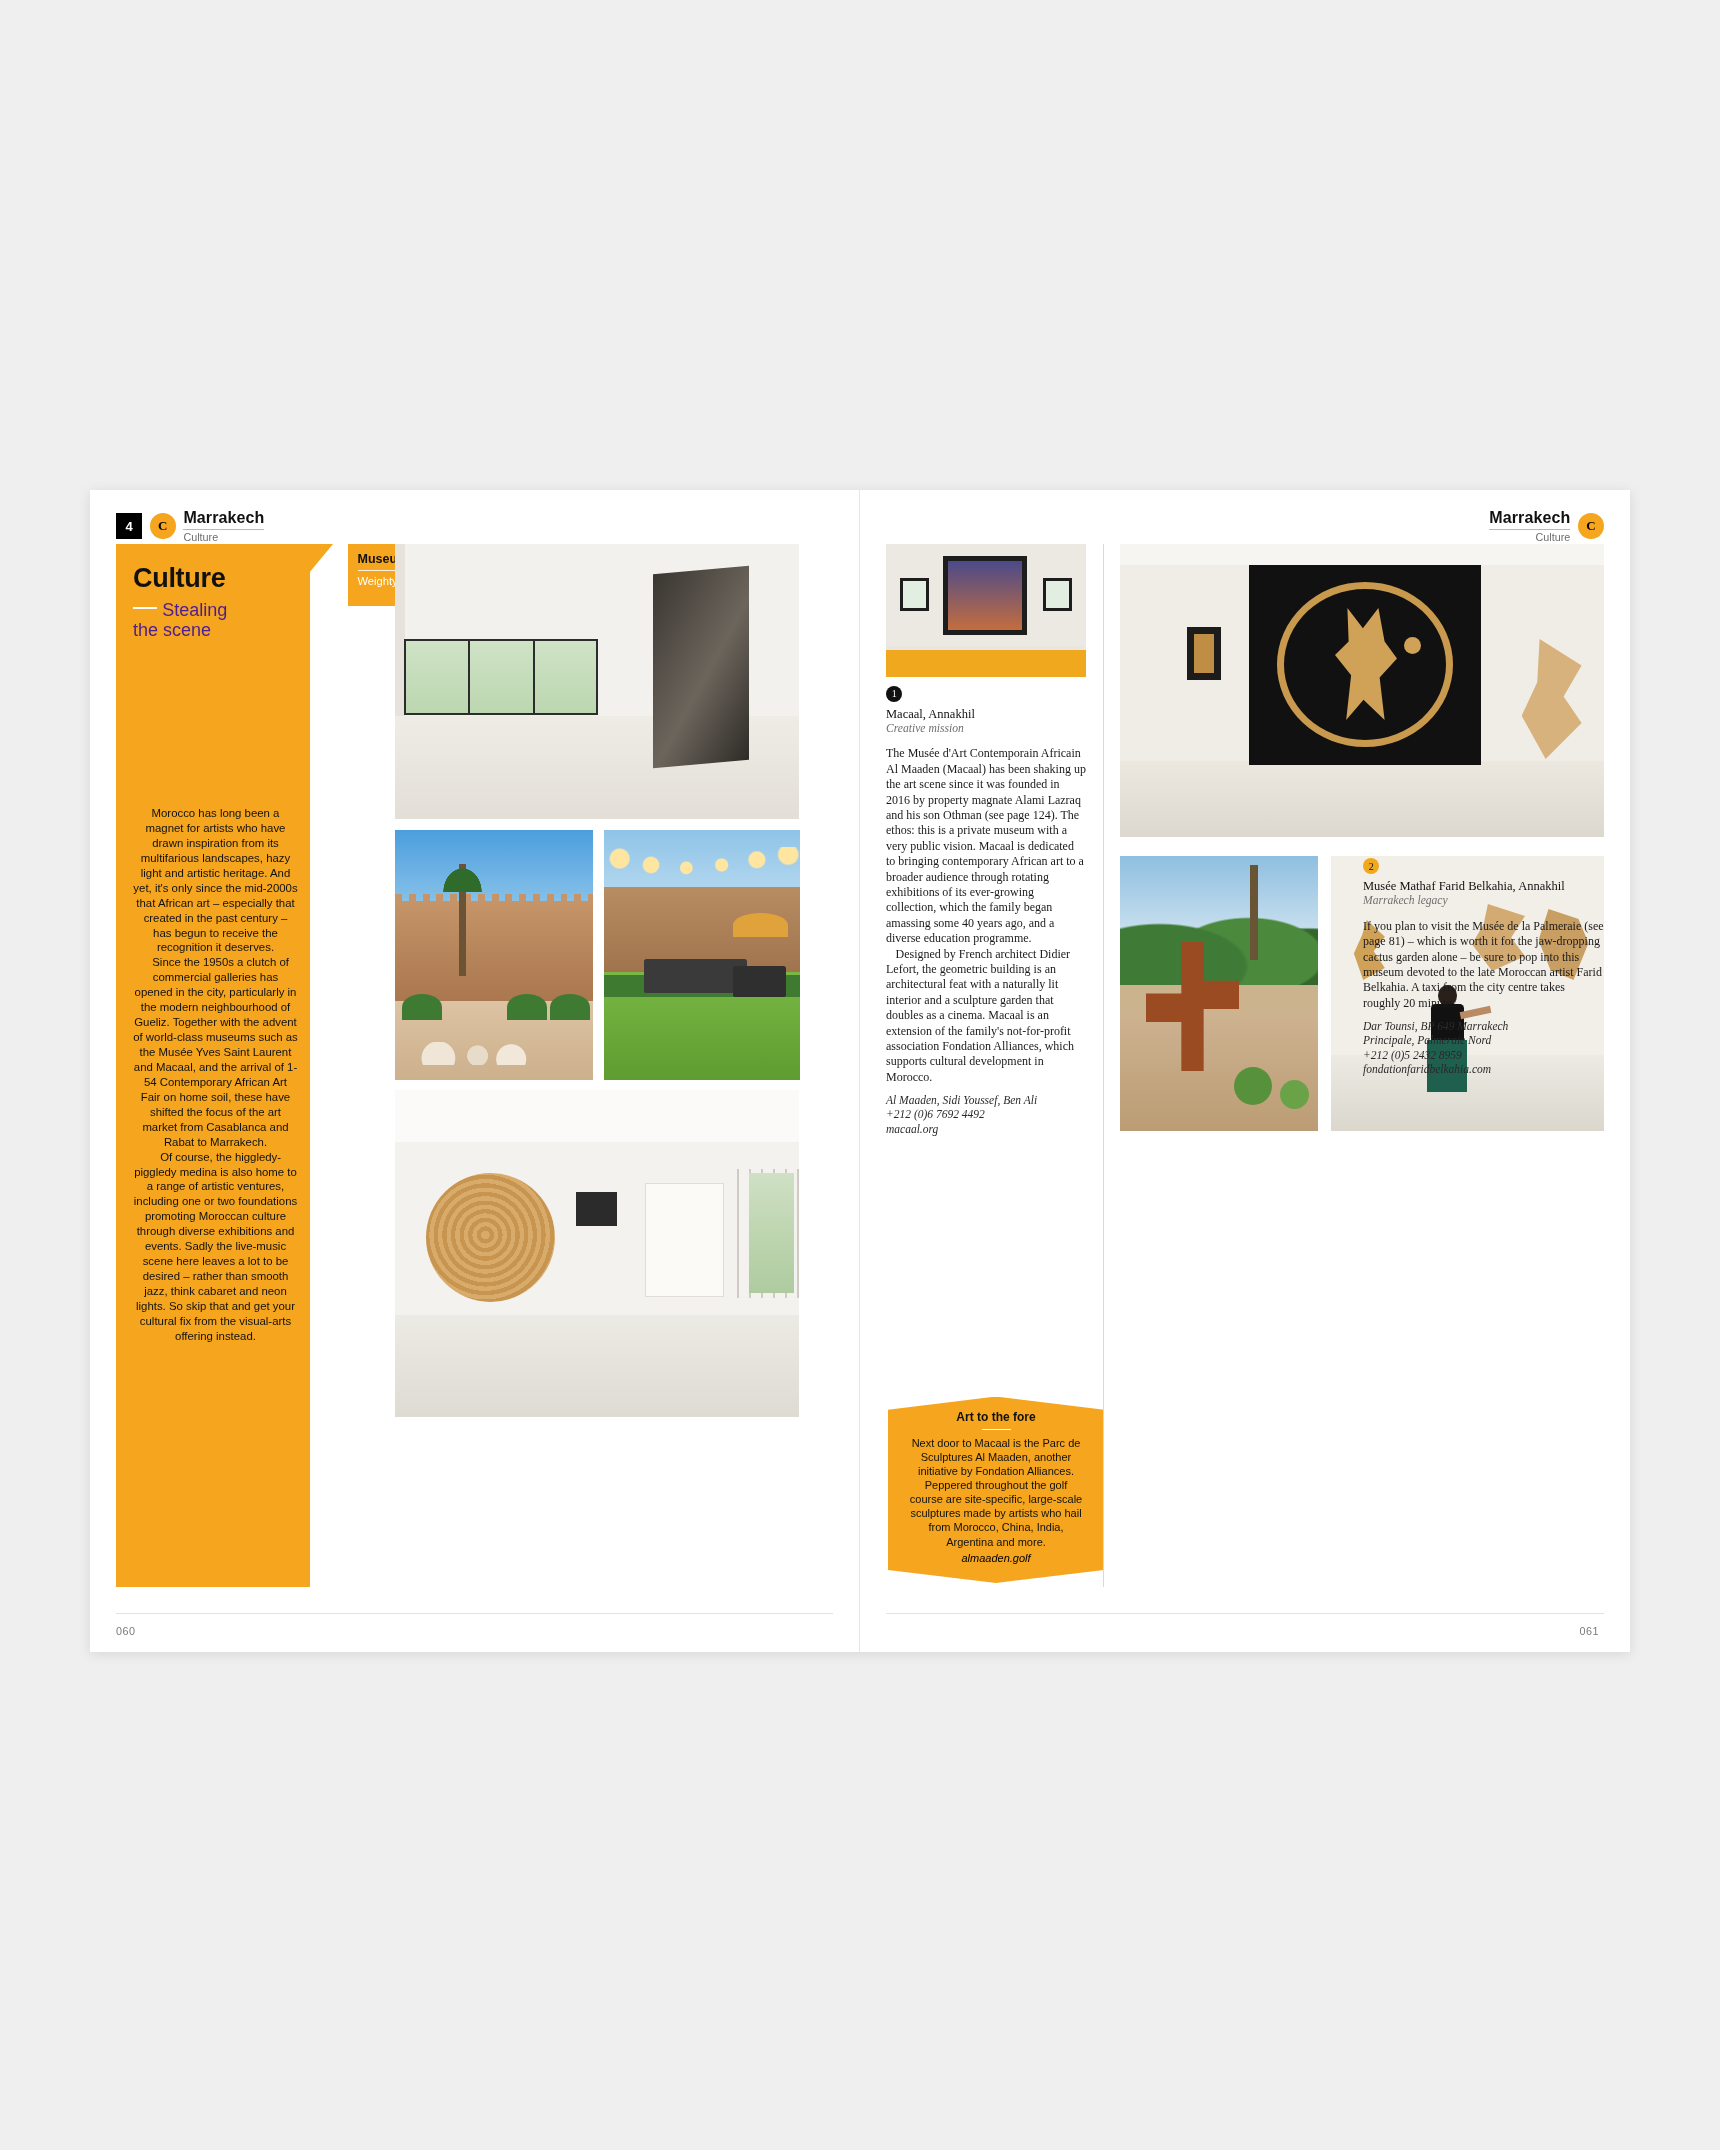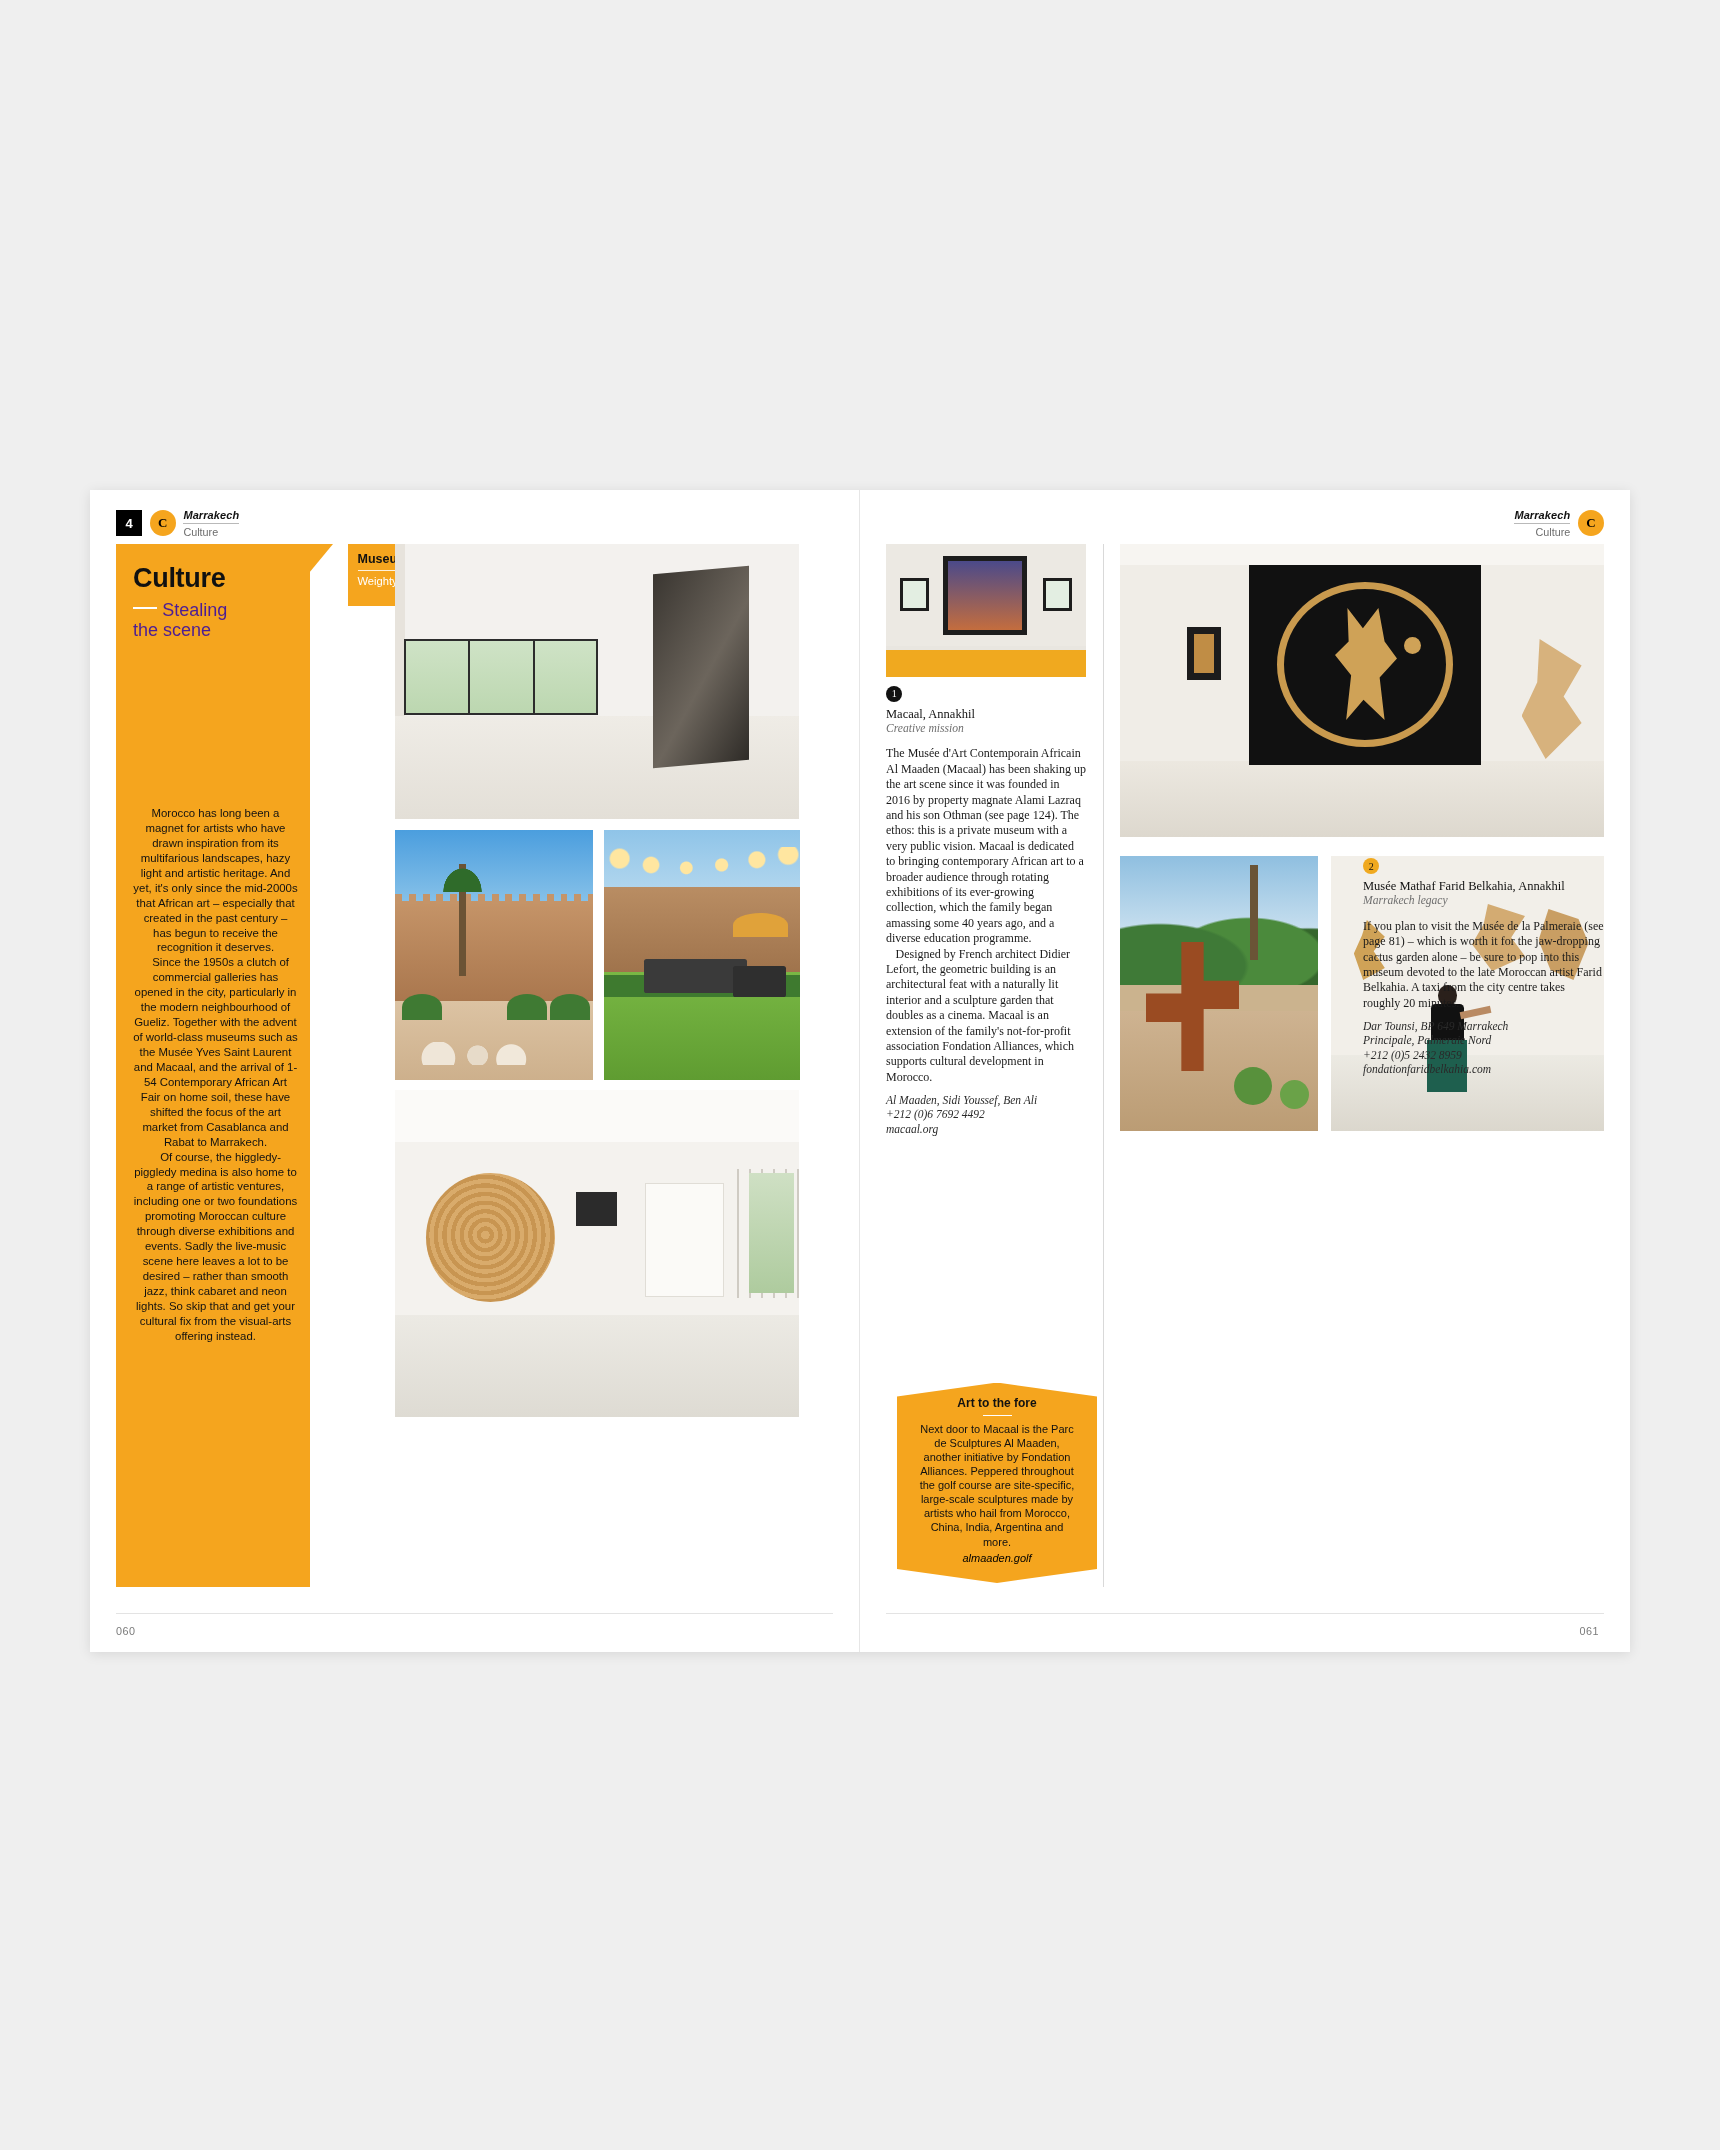--- a/index.html
+++ b/index.html
@@ -31,21 +31,21 @@
   .sq-num {
     width:26px; height:26px; background:#000; color:#fff;
     font-size:13px; font-weight:bold; display:flex; align-items:center; justify-content:center;
   }
   .circ {
     width:26px; height:26px; border-radius:50%; background:#f5a51e; color:#000;
     font-size:13px; font-weight:bold; display:flex; align-items:center; justify-content:center;
     font-family:"Liberation Serif", serif;
   }
   .runhead-txt { line-height:1.12; }
-  .runhead-txt .t1 { font-size:11px; font-weight:bold; color:#111; letter-spacing:0.1px;font-style:italic; }
+  .runhead-txt .t1 { font-size:16px; font-weight:bold; color:#111; letter-spacing:0.1px; }
   .runhead-txt .rule { height:0.9px; background:#b9b9b9; margin:1.7px 0 1.7px; }
   .runhead-txt .t2 { font-size:10.8px; color:#6d6d6d; }
   .runhead-right .runhead-txt { text-align:right; }
 
   
   .folio {
     position:absolute; bottom:15.5px; font-size:10.8px; color:#7a7a7a; letter-spacing:0.5px;
   }
   .folio-left { left:26px; }
   .folio-right { right:31px; }
@@ -188,21 +188,21 @@
     margin-top:10.3px; font-family:"Liberation Serif", serif; font-size:12px; line-height:1.285; color:#1a1a1a;
   }
   .serif-body p { margin:0; }
   .serif-body p + p { text-indent:9.5px; }
   .serif-italic {
     font-family:"Liberation Serif", serif; font-style:italic; font-size:11.5px; line-height:1.25; color:#2a2a2a;
     margin-top:7.7px;
   }
 
   
-  .hex-wrap { position:absolute; left:37px; bottom:69px; width:200px; }
+  .hex-wrap { position:absolute; left:28px; bottom:69px; width:216px; }
   .hexbox {
     position:relative; background:#f5a51e; padding:13.8px 19px 19px;
     clip-path:polygon(50% 0, 100% 7%, 100% 93%, 50% 100%, 0 93%, 0 7%);
     text-align:center;
   }
   .hexbox .h-t { font-size:12px; font-weight:bold; color:#111; }
   .hexbox .h-rule { width:29px; height:1.3px; background:#fff; margin:4.3px auto 6px; }
   .hexbox .h-b { font-size:11px; line-height:1.28; color:#111; }
   .hexbox .h-link { font-style:italic; margin-top:3.4px; font-size:11px; }
 

